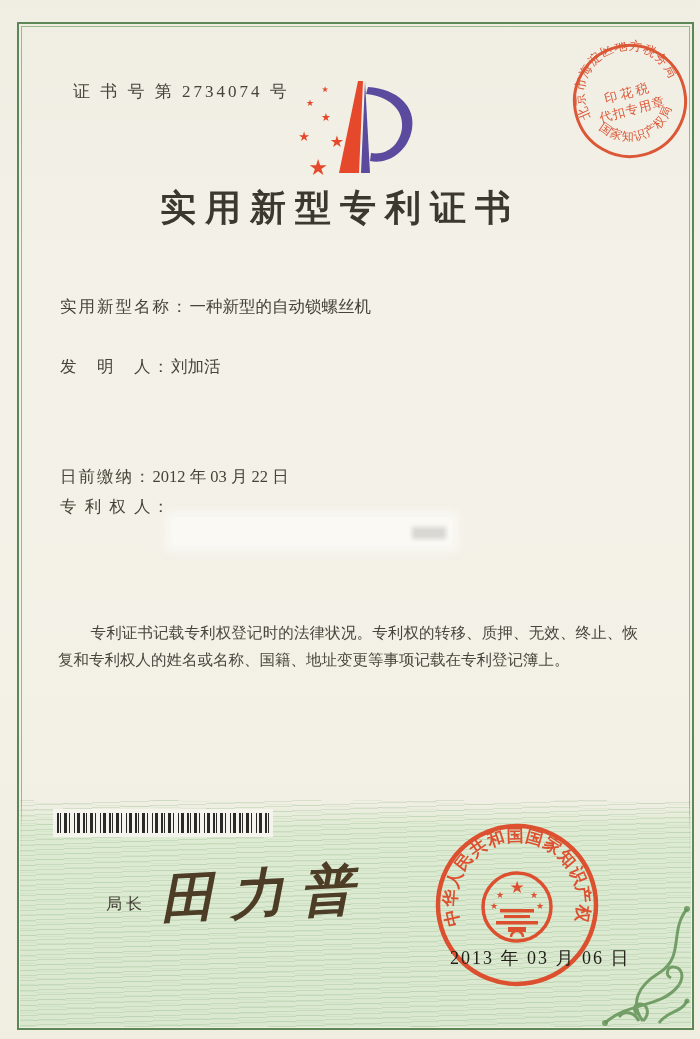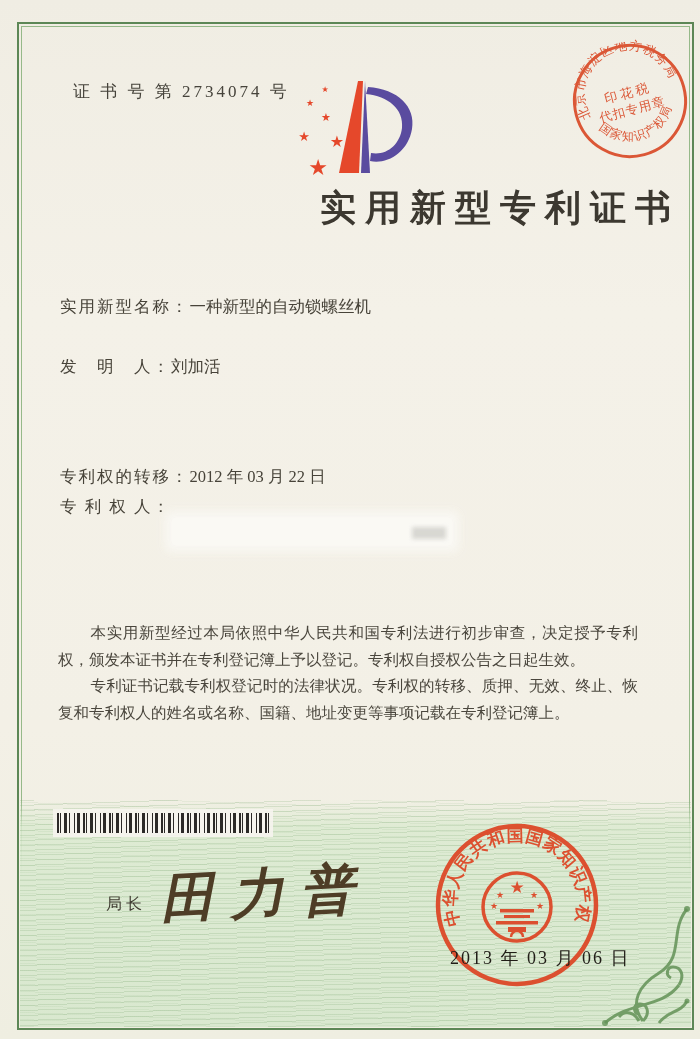--- a/index.html
+++ b/index.html
@@ -29,21 +29,21 @@
       repeating-linear-gradient(178deg, rgba(120,165,110,0.22) 0 1px, rgba(120,165,110,0) 1px 5px),
       repeating-linear-gradient(2deg, rgba(140,180,130,0.12) 0 1px, rgba(140,180,130,0) 1px 7px),
       linear-gradient(180deg, rgba(219,234,208,0) 0%, rgba(219,234,208,0.85) 12%, #dcead2 35%, #d9e8cf 100%);
   }
   .cert-no {
     position:absolute; left:73px; top:80px;
     font-size:17px; letter-spacing:3px; color:#46433b;
   }
   .logo { position:absolute; left:280px; top:78px; width:140px; height:100px; }
   .title {
-    position:absolute; left:0; right:20px; top:184px; text-align:right;
+    position:absolute; left:0; right:20px; top:184px; text-align:center;
     font-size:36px; font-weight:bold; letter-spacing:9px; color:#3c3830;
   }
   .field { position:absolute; left:60px; font-size:16.5px; color:#474339; white-space:nowrap; }
   .field .lab { letter-spacing:2px; }
   .f-name    { top:296px; }
   .f-inv     { top:356px; }
   .f-pno     { top:411px; }
   .f-file    { top:466px; }
   .f-owner   { top:496px; }
   .f-grant   { top:584px; }
@@ -139,31 +139,30 @@
 
   <div class="title">实用新型专利证书</div>
 
   <div class="field f-inv">
     <span class="lab">发　明　人：</span><span>刘加活</span>
   </div>
   <div class="field f-name">
     <span class="lab">实用新型名称：</span><span>一种新型的自动锁螺丝机</span>
   </div>
   <div class="field f-file">
-    <span class="lab">专利权的转移：</span><span>2012 年 03 月 22 日</span>
+    <span class="lab">日前缴纳：</span><span>2012 年 03 月 22 日</span>
   </div>
   <div class="field f-owner">
     <span class="lab">专 利 权 人：</span>
   </div>
   <div class="redact">
     <span class="smudge"></span>
   </div>
 
   <div class="body-text">
-    <p>本实用新型经过本局依照中华人民共和国专利法进行初步审查，决定授予专利权，颁发本证书并在专利登记簿上予以登记。专利权自授权公告之日起生效。</p>
     <p>专利证书记载专利权登记时的法律状况。专利权的转移、质押、无效、终止、恢复和专利权人的姓名或名称、国籍、地址变更等事项记载在专利登记簿上。</p>
   </div>
 
   <div class="barcode"></div>
 
   <div class="sig-title">局长</div>
   <div class="sig-name">田力普</div>
 
   <svg class="office-seal" viewBox="0 0 168 168">
     <circle cx="84" cy="84" r="79" fill="none" stroke="#dd4423" stroke-width="4.5"></circle>

